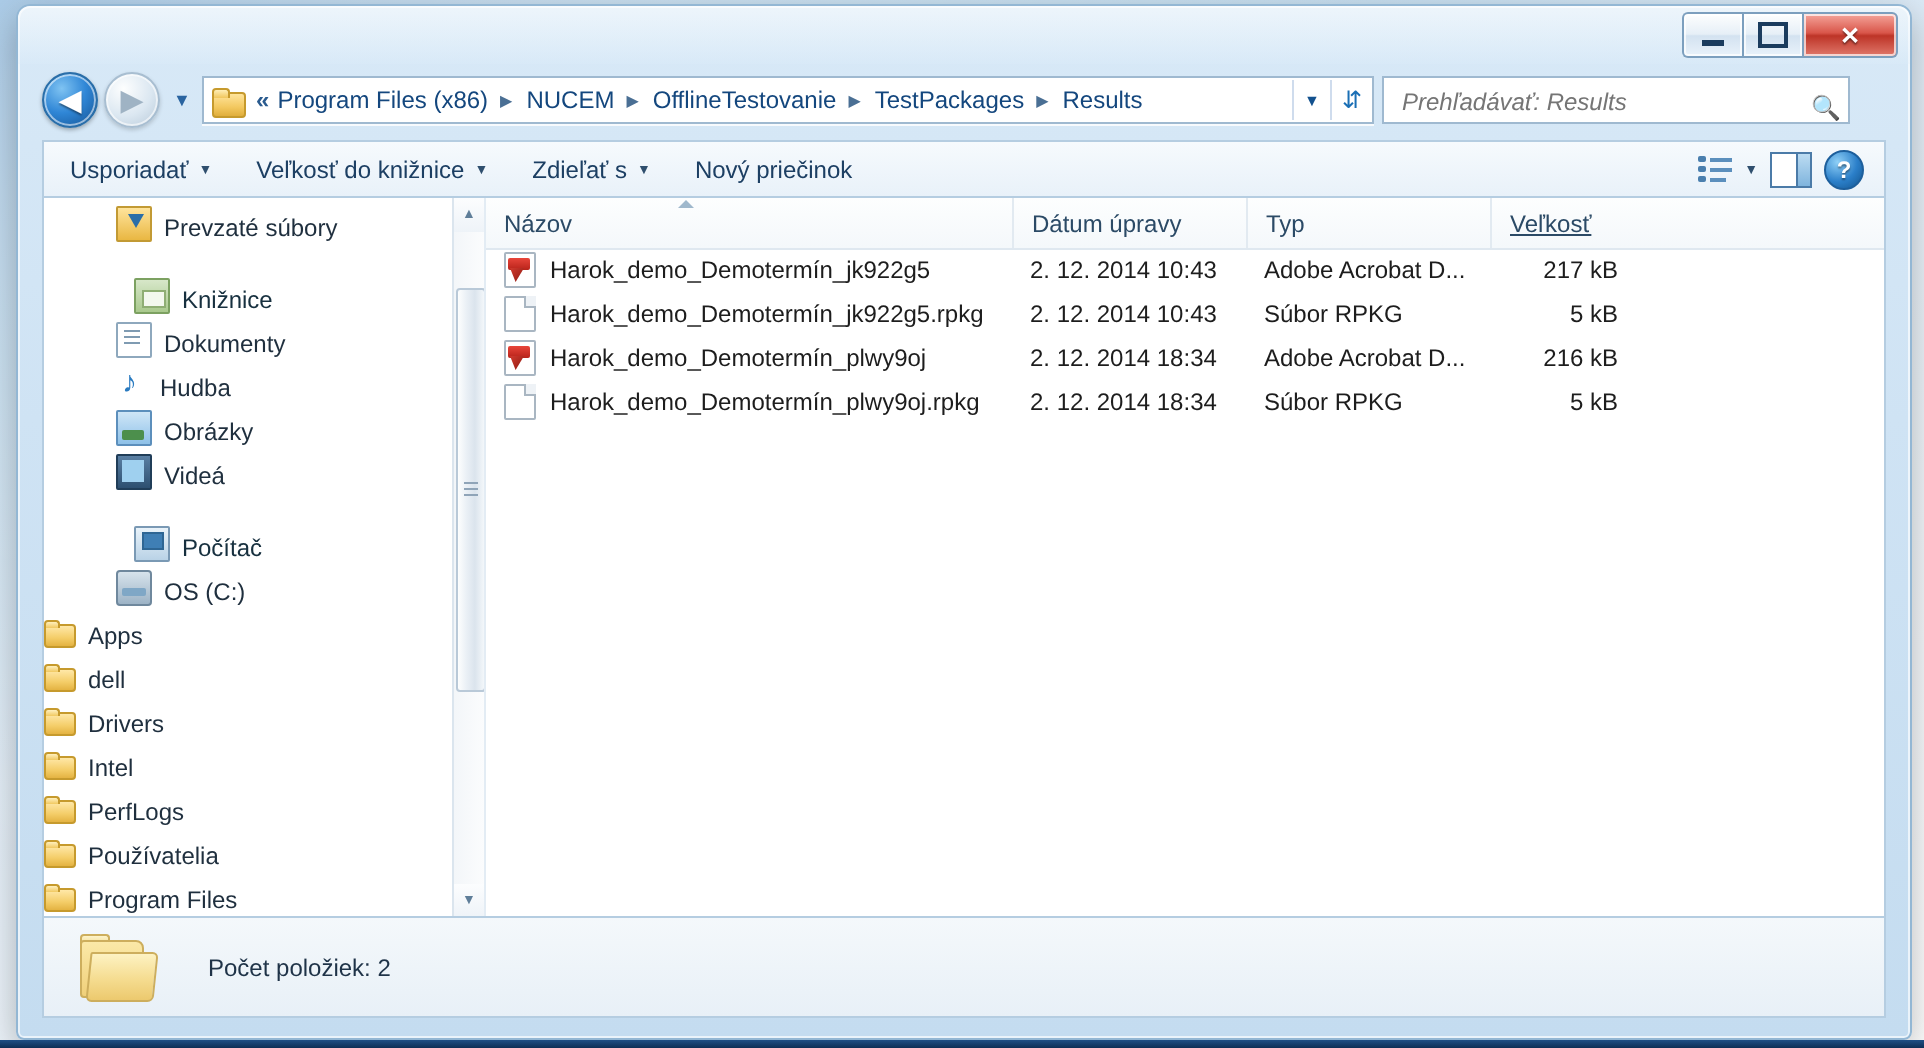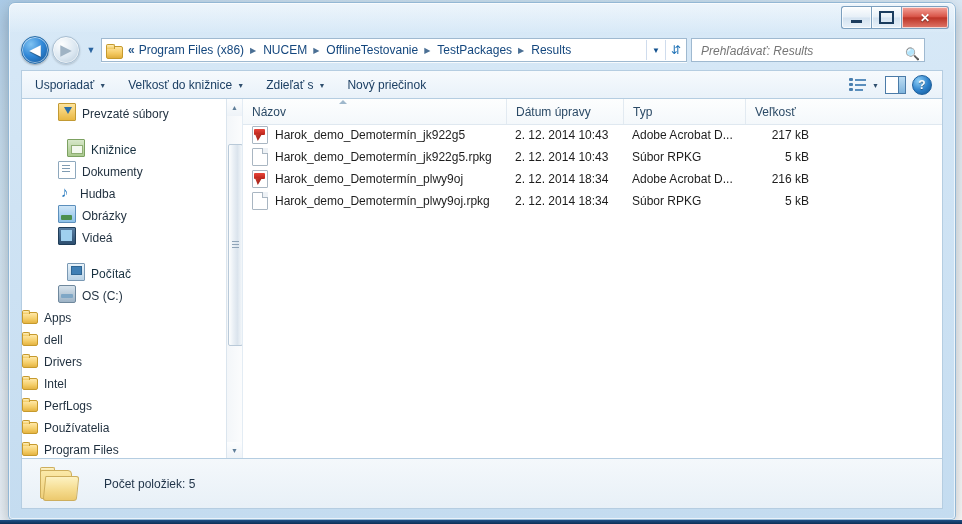--- a/index.html
+++ b/index.html
@@ -232,21 +232,21 @@
     position:absolute;left:0;top:0;right:0;height:25px;
     background:linear-gradient(180deg,#fdfefe 0%,#f4f8fb 100%);
     border-bottom:1px solid #dfe8f0;
     display:flex;align-items:center;font-size:12px;color:#2b4a66;
   }
   .col{height:25px;display:flex;align-items:center;padding-left:9px;box-sizing:border-box;position:relative;}
   .col + .col{border-left:1px solid #e2eaf1;}
   .c-name{width:263px;}
   .c-date{width:117px;}
   .c-type{width:122px;}
-  .c-size{width:80px;}
+  .c-size{width:80px;text-decoration:underline;}
   #sortmark{
     position:absolute;left:96px;top:1px;width:0;height:0;
     border-left:4px solid transparent;border-right:4px solid transparent;border-bottom:4px solid #9fb8cc;
   }
   #rows{position:absolute;left:0;top:25px;right:0;}
   .frow{display:flex;align-items:center;height:22px;font-size:12px;color:#1d1d1d;}
   .frow .cell{padding-left:9px;box-sizing:border-box;display:flex;align-items:center;white-space:nowrap;overflow:hidden;}
   .cell.n{width:263px;}
   .cell.d{width:117px;text-align:center;}
   .cell.t{width:122px;}
@@ -526,19 +526,19 @@
           </div>
       </div>
     </div>
 
     <div id="statusbar">
       <div id="statusfolder">
         <span class="tab"></span>
           <span class="back"></span>
           <span class="front"></span>
       </div>
-      <div id="statustext">Počet položiek: 5</div>
+      <div id="statustext">Počet položiek: 2</div>
     </div>
 
   </div>
 
   <div id="taskbar"></div>
 </div>
 
 </body></html>

